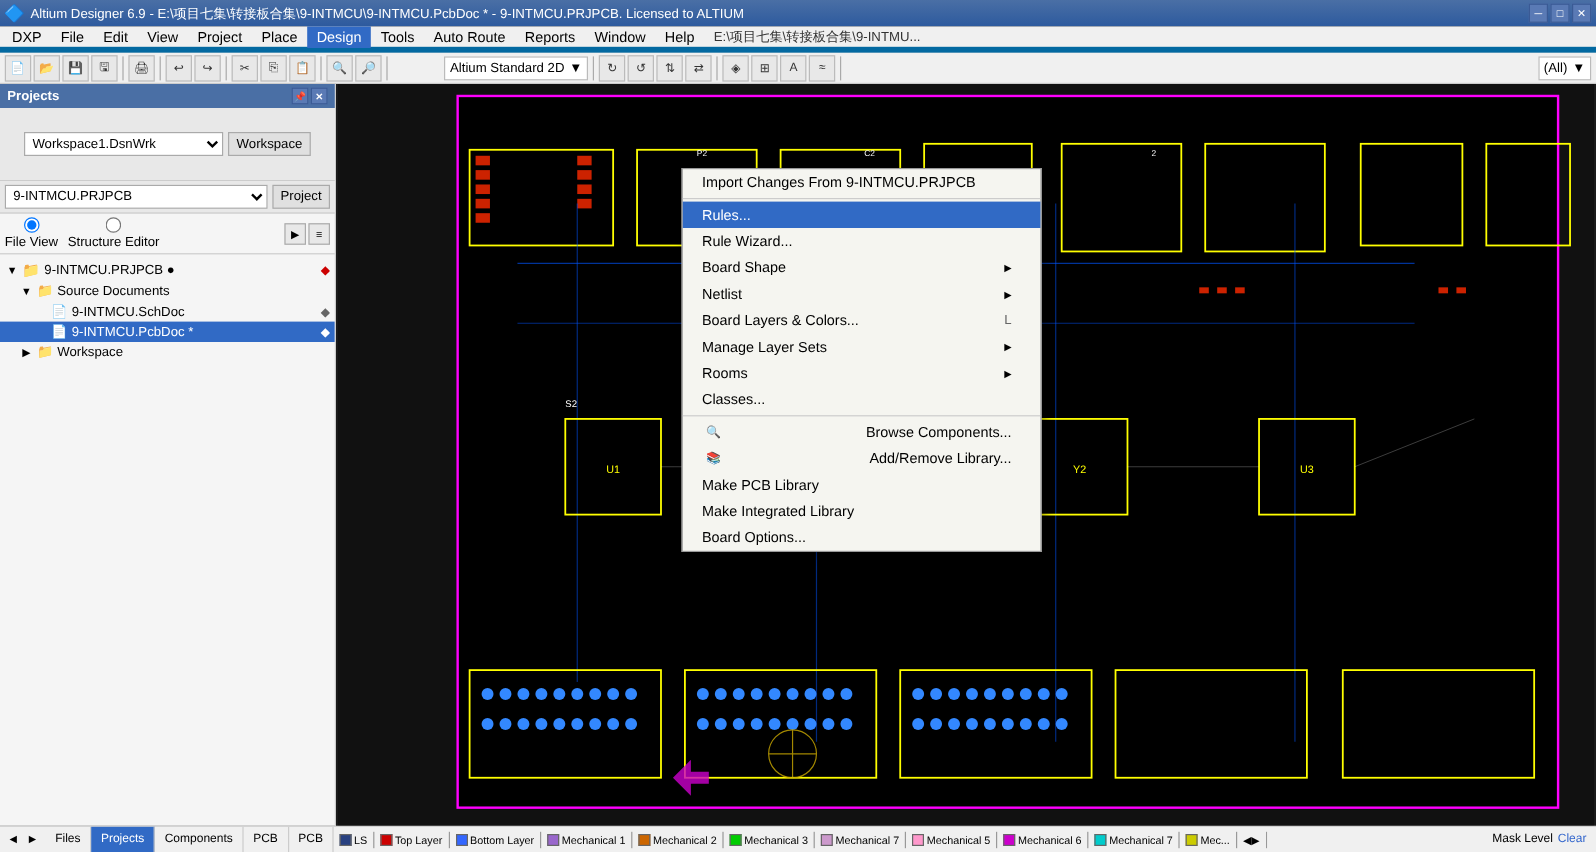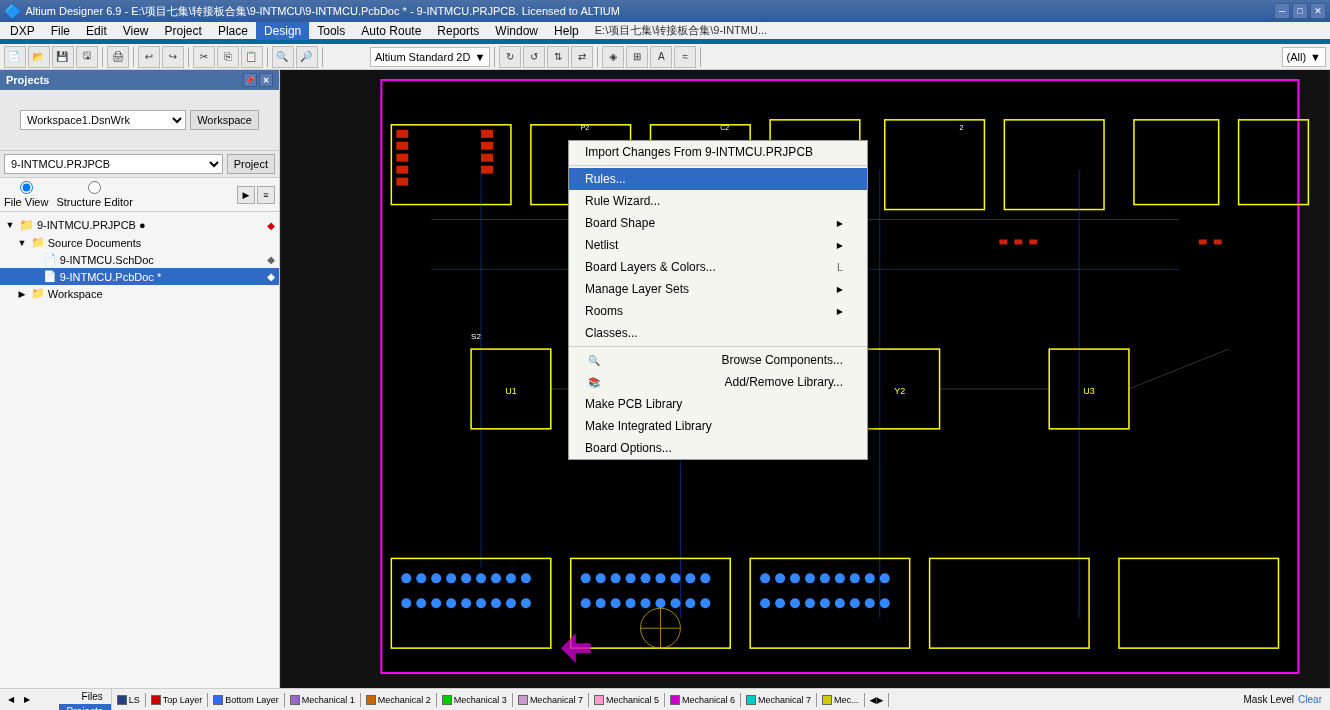--- a/index.html
+++ b/index.html
@@ -197,23 +197,22 @@
       height: 22px;
       background: #f0f0f0;
       border-top: 1px solid #ccc;
       display: flex;
       align-items: center;
       font-size: 10px;
       color: #000;
     }
     .status-tabs {
       display: flex;
-      align-items: flex-end;
+      align-items: flex-start;
       height: 100%;
-      flex-direction: column;
     }
     .status-tab {
       padding: 2px 8px;
       border-right: 1px solid #ccc;
       cursor: pointer;
       font-size: 10px;
       white-space: nowrap;
       height: 100%;
       display: flex;
       align-items: center;

